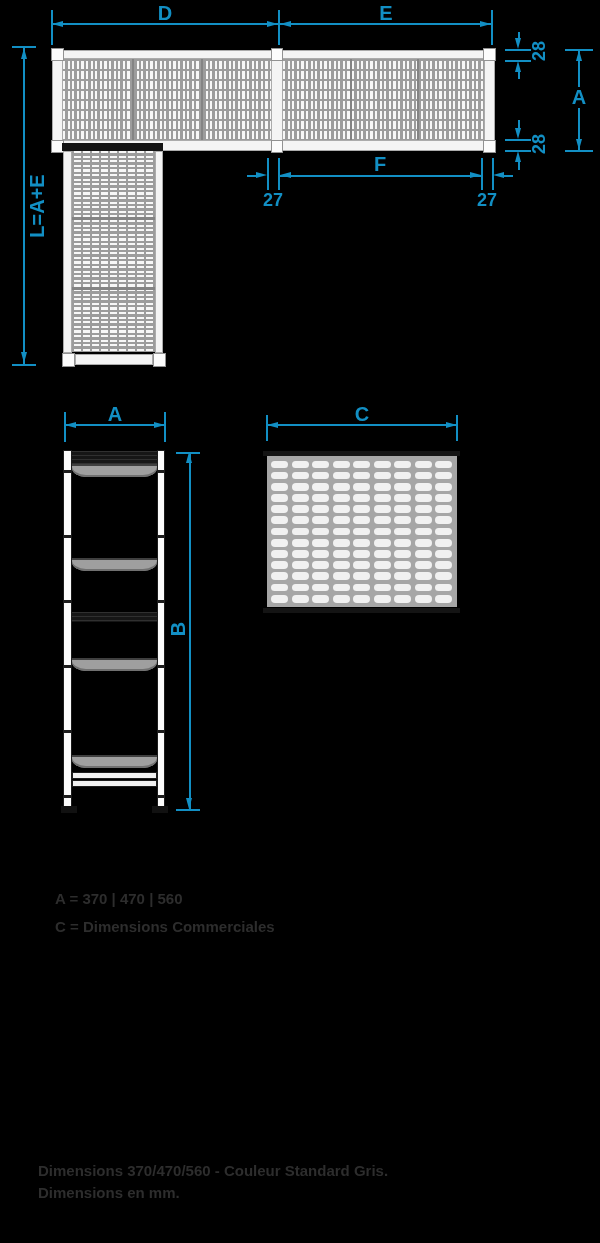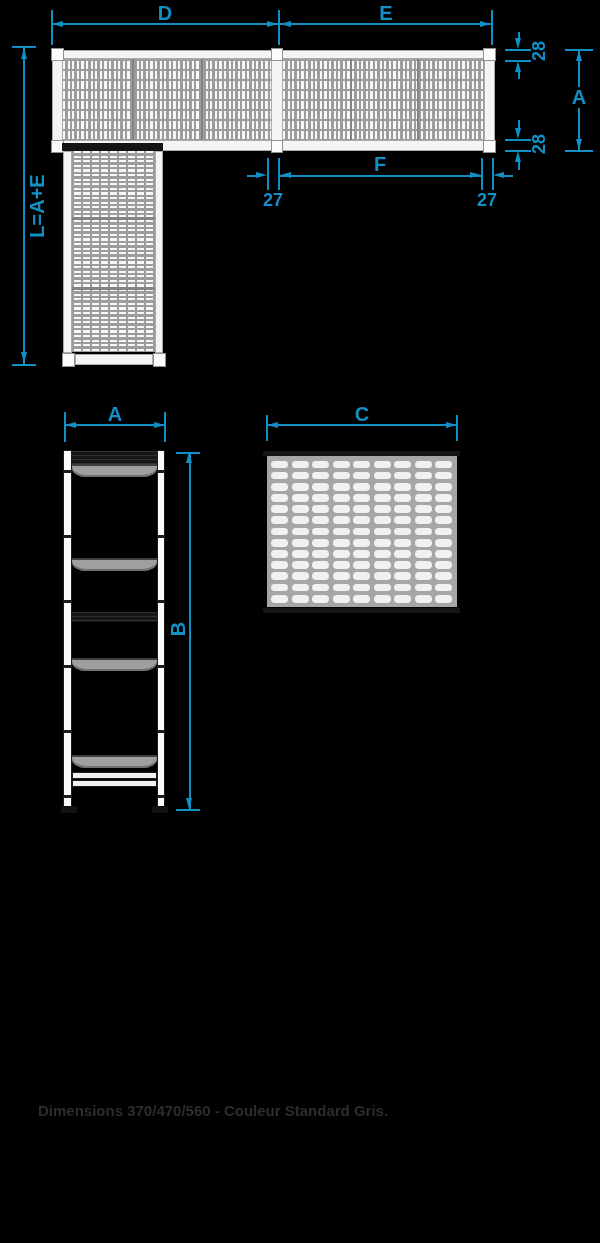--- a/index.html
+++ b/index.html
@@ -316,19 +316,22 @@
         <span class="slot"></span>
         <span class="slot"></span>
         <span class="slot"></span>
         <span class="slot"></span>
         <span class="slot"></span>
       </div>
     <div class="darkbar" style="left:263px;top:608px;width:197px;height:5px;"></div>
   </div>
 
   <div style="position:absolute;left:55px;top:885px;">
-  </div>
-
-  <div style="position:absolute;left:38px;top:1100px;">
+    <div class="legend-line"><b>A</b><span> = 370 | 470 | 560</span></div>
+    <div class="legend-line"><b>C</b><span> = Dimensions Commerciales</span></div>
+  </div>
+
+  <div style="position:absolute;left:38px;top:1160px;">
     <div class="footer-line">Dimensions 370/470/560 - Couleur Standard Gris.</div>
+    <div class="footer-line">Dimensions en mm.</div>
   </div>
 
 </div>
 
 </body></html>

